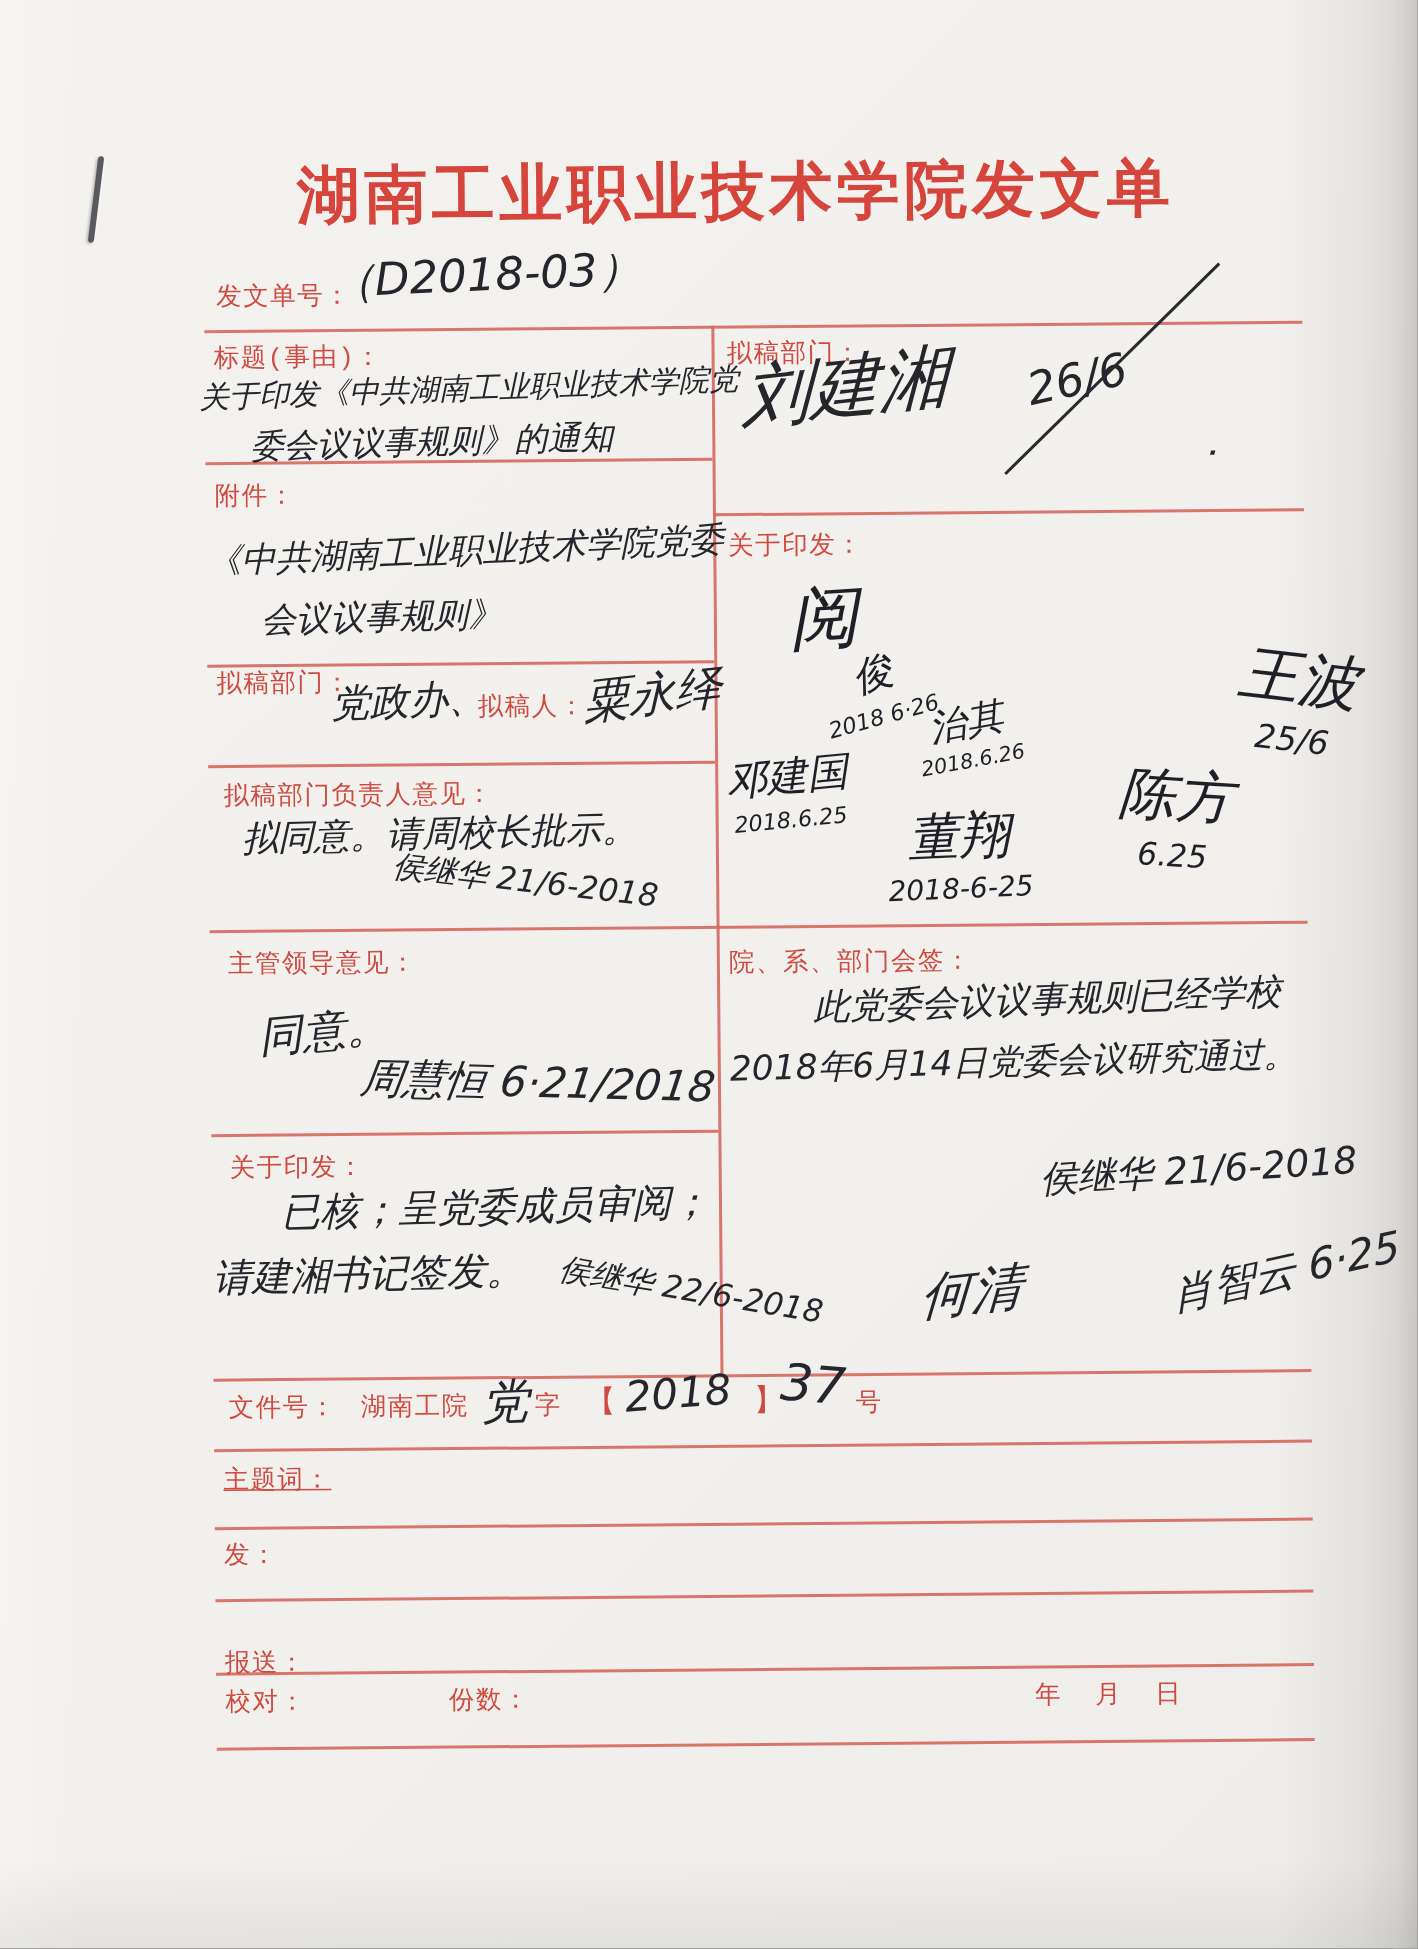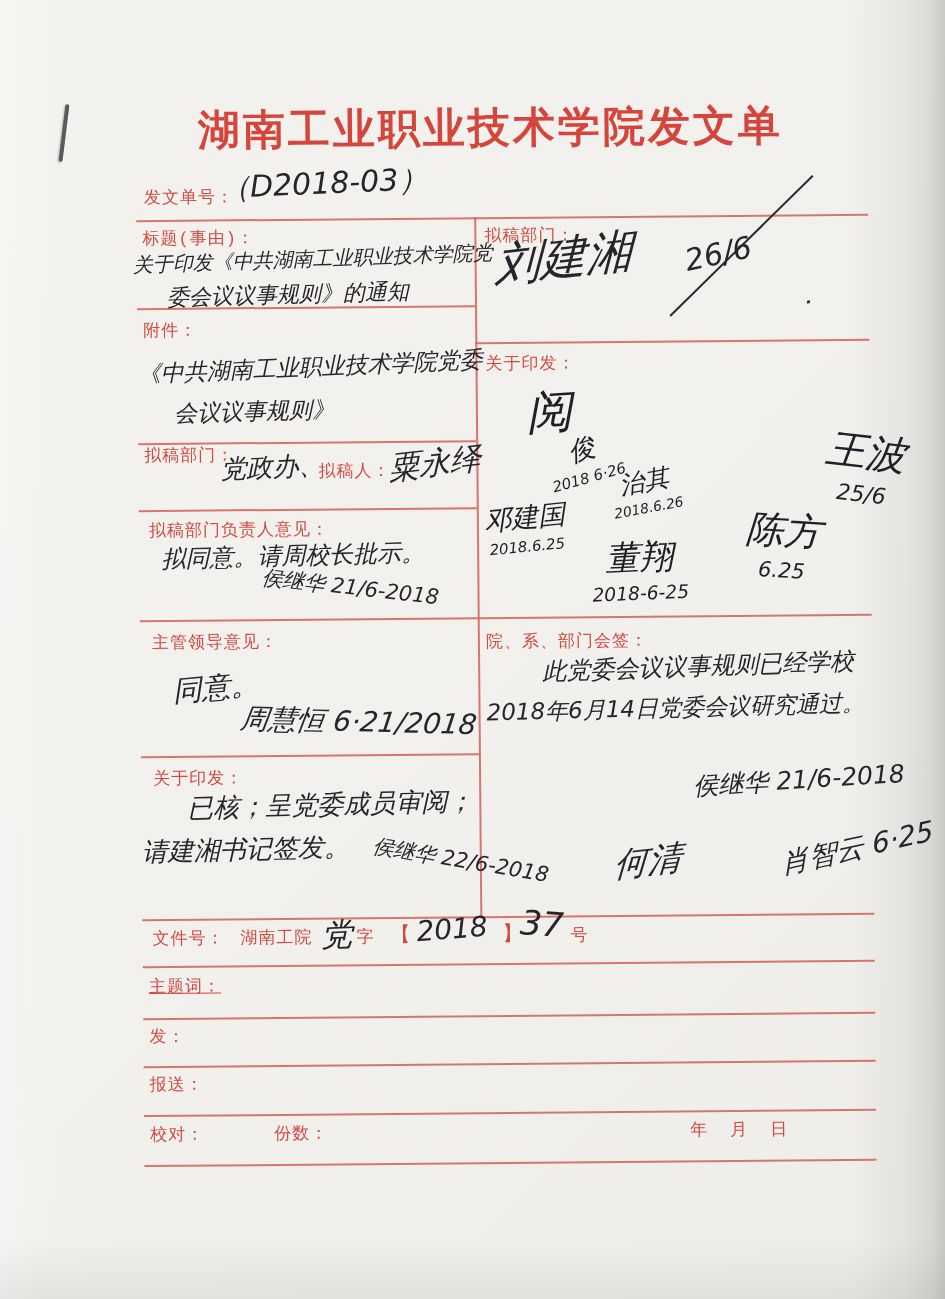--- a/index.html
+++ b/index.html
@@ -131,22 +131,22 @@
     <div class="hw" style="left:318px;top:912px;font-size:32px;transform:rotate(-2deg);">党</div>
     <div class="rlabel" style="left:354px;top:924px;">字</div>
     <div class="rlabel" style="left:388px;top:920px;font-size:20px;">【</div>
     <div class="hw" style="left:414px;top:912px;font-size:28px;transform:rotate(-4deg);">2018</div>
     <div class="rlabel" style="left:500px;top:920px;font-size:20px;">】</div>
     <div class="hw" style="left:518px;top:904px;font-size:34px;transform:rotate(5deg);">37</div>
     <div class="rlabel" style="left:568px;top:924px;">号</div>
 
     <div class="rlabel" style="left:146px;top:972px;text-decoration:underline;">主题词：</div>
     <div class="rlabel" style="left:146px;top:1022px;">发：</div>
-    <div class="rlabel" style="left:146px;top:1070px;">报送：</div>
+    <div class="rlabel" style="left:146px;top:1094px;">报送：</div>
 
     <div class="rlabel" style="left:146px;top:1120px;">校对：</div>
-    <div class="rlabel" style="left:270px;top:1120px;font-family:Liberation Serif, serif;">份数：</div>
+    <div class="rlabel" style="left:295px;top:1120px;font-family:Liberation Serif, serif;">份数：</div>
     <div class="rlabel" style="left:686px;top:1120px;">年</div>
     <div class="rlabel" style="left:726px;top:1120px;">月</div>
     <div class="rlabel" style="left:766px;top:1120px;">日</div>
 
   </div>
 </div>
 
 </body></html>

